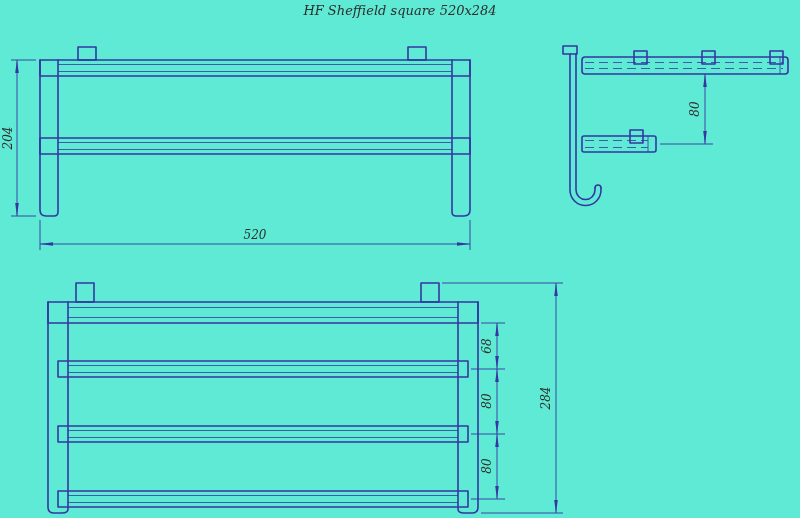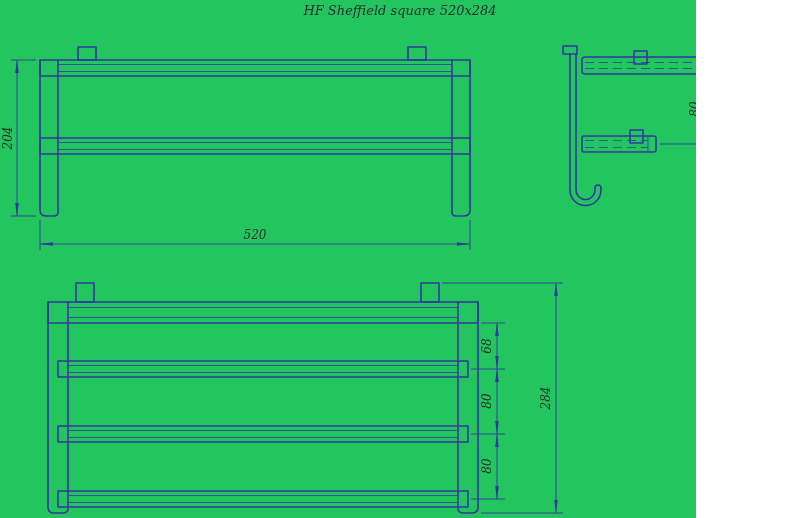--- a/index.html
+++ b/index.html
@@ -1,20 +1,20 @@
 <!DOCTYPE html>
 <html><head>
 <meta charset="utf-8">
 <style>
   html, body { margin: 0; padding: 0; background: #ffffff; }
   .canvas {
     position: relative;
-    width: 696px;
+    width: 800px;
     height: 518px;
-    background: #22c55e;
+    background: #5eead4;
     overflow: hidden;
     font-family: "DejaVu Serif", serif;
   }
   svg { display: block; }
   svg text {
     font-family: "DejaVu Serif", serif;
     font-style: italic;
     fill: #2e2e2e;
   }
   .title-text { font-size: 13px; }

